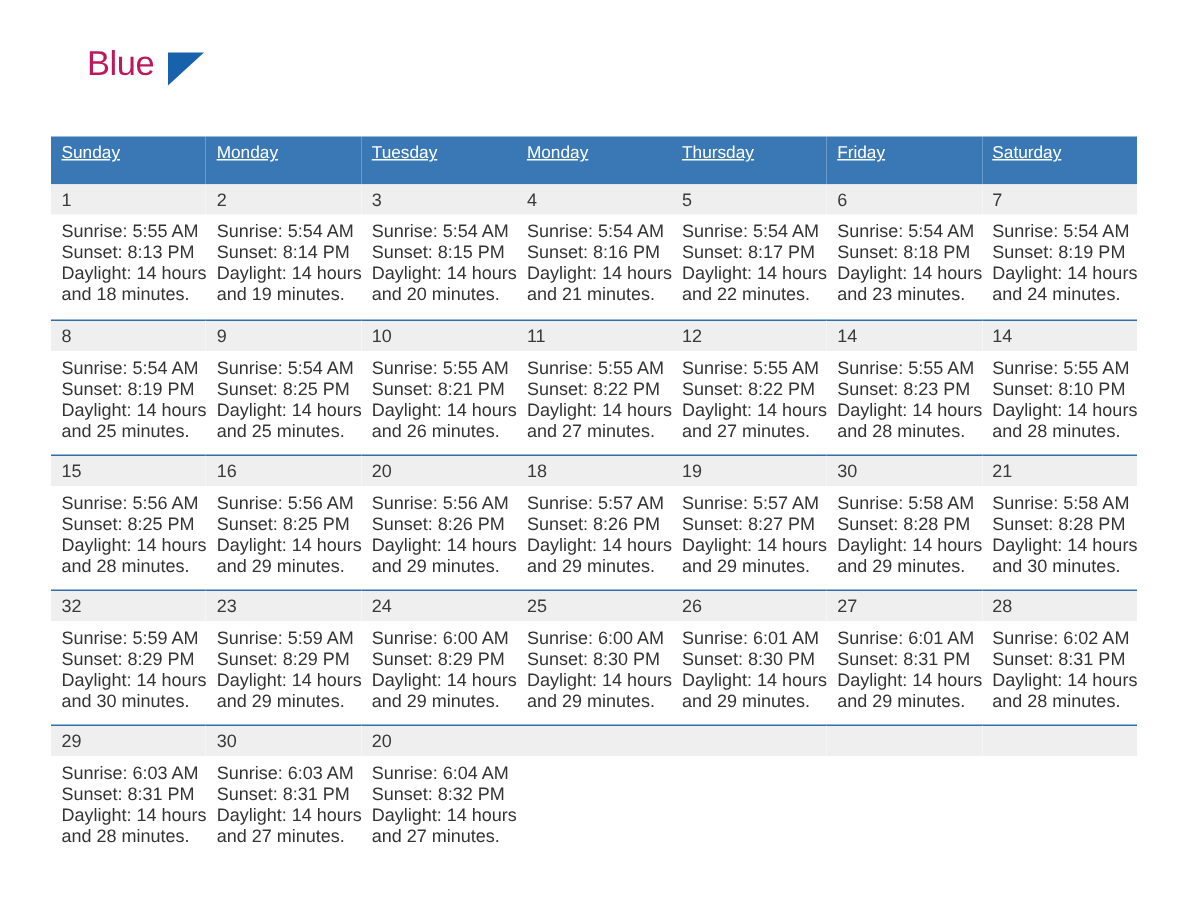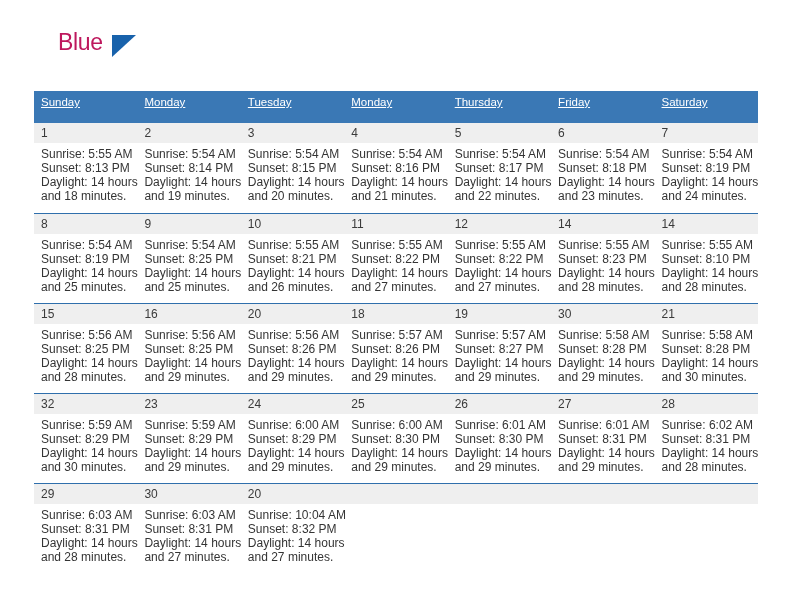--- a/index.html
+++ b/index.html
@@ -442,21 +442,21 @@
               <div class="info">
                 <div>Sunrise: 6:03 AM</div>
                 <div>Sunset: 8:31 PM</div>
                 <div>Daylight: 14 hours</div>
                 <div>and 27 minutes.</div>
               </div>
             </td>
             <td class="daycell">
               <div class="daynum">20</div>
               <div class="info">
-                <div>Sunrise: 10:04 AM</div>
+                <div>Sunrise: 6:04 AM</div>
                 <div>Sunset: 8:32 PM</div>
                 <div>Daylight: 14 hours</div>
                 <div>and 27 minutes.</div>
               </div>
             </td>
             <td class="daycell empty">
               <div class="daynum"></div>
               <div class="info">
                 <div></div>
                 <div></div>

